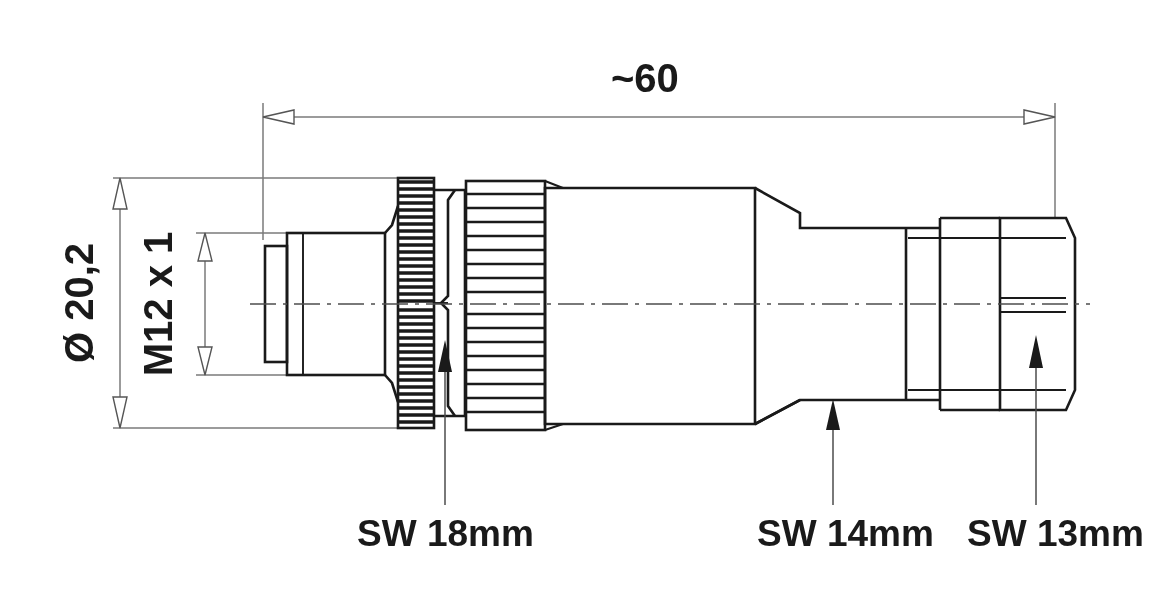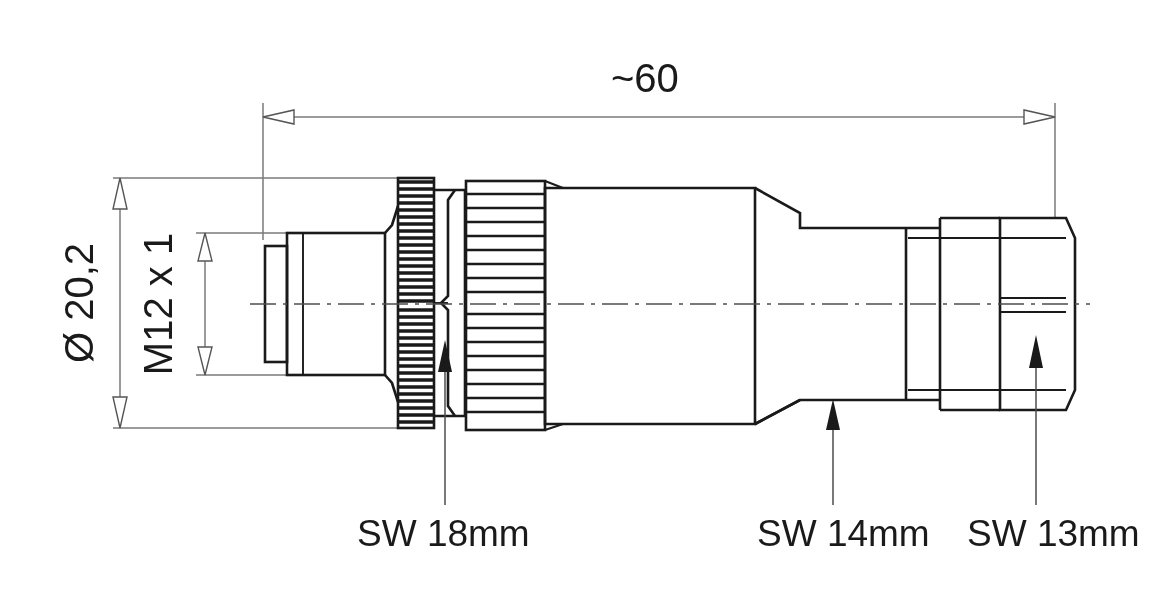--- a/index.html
+++ b/index.html
@@ -11,20 +11,21 @@
     width: 1158px;
     height: 601px;
     overflow: hidden;
     font-family: "Liberation Sans", sans-serif;
   }
   #drawing-root {
     position: relative;
     width: 1158px;
     height: 601px;
     background: #ffffff;
+    font-weight: bold;
   }
   svg#cad {
     display: block;
     width: 1158px;
     height: 601px;
   }
   .dim-text {
     font-family: "Liberation Sans", sans-serif;
     font-size: 40px;
     fill: #1a1a1a;

